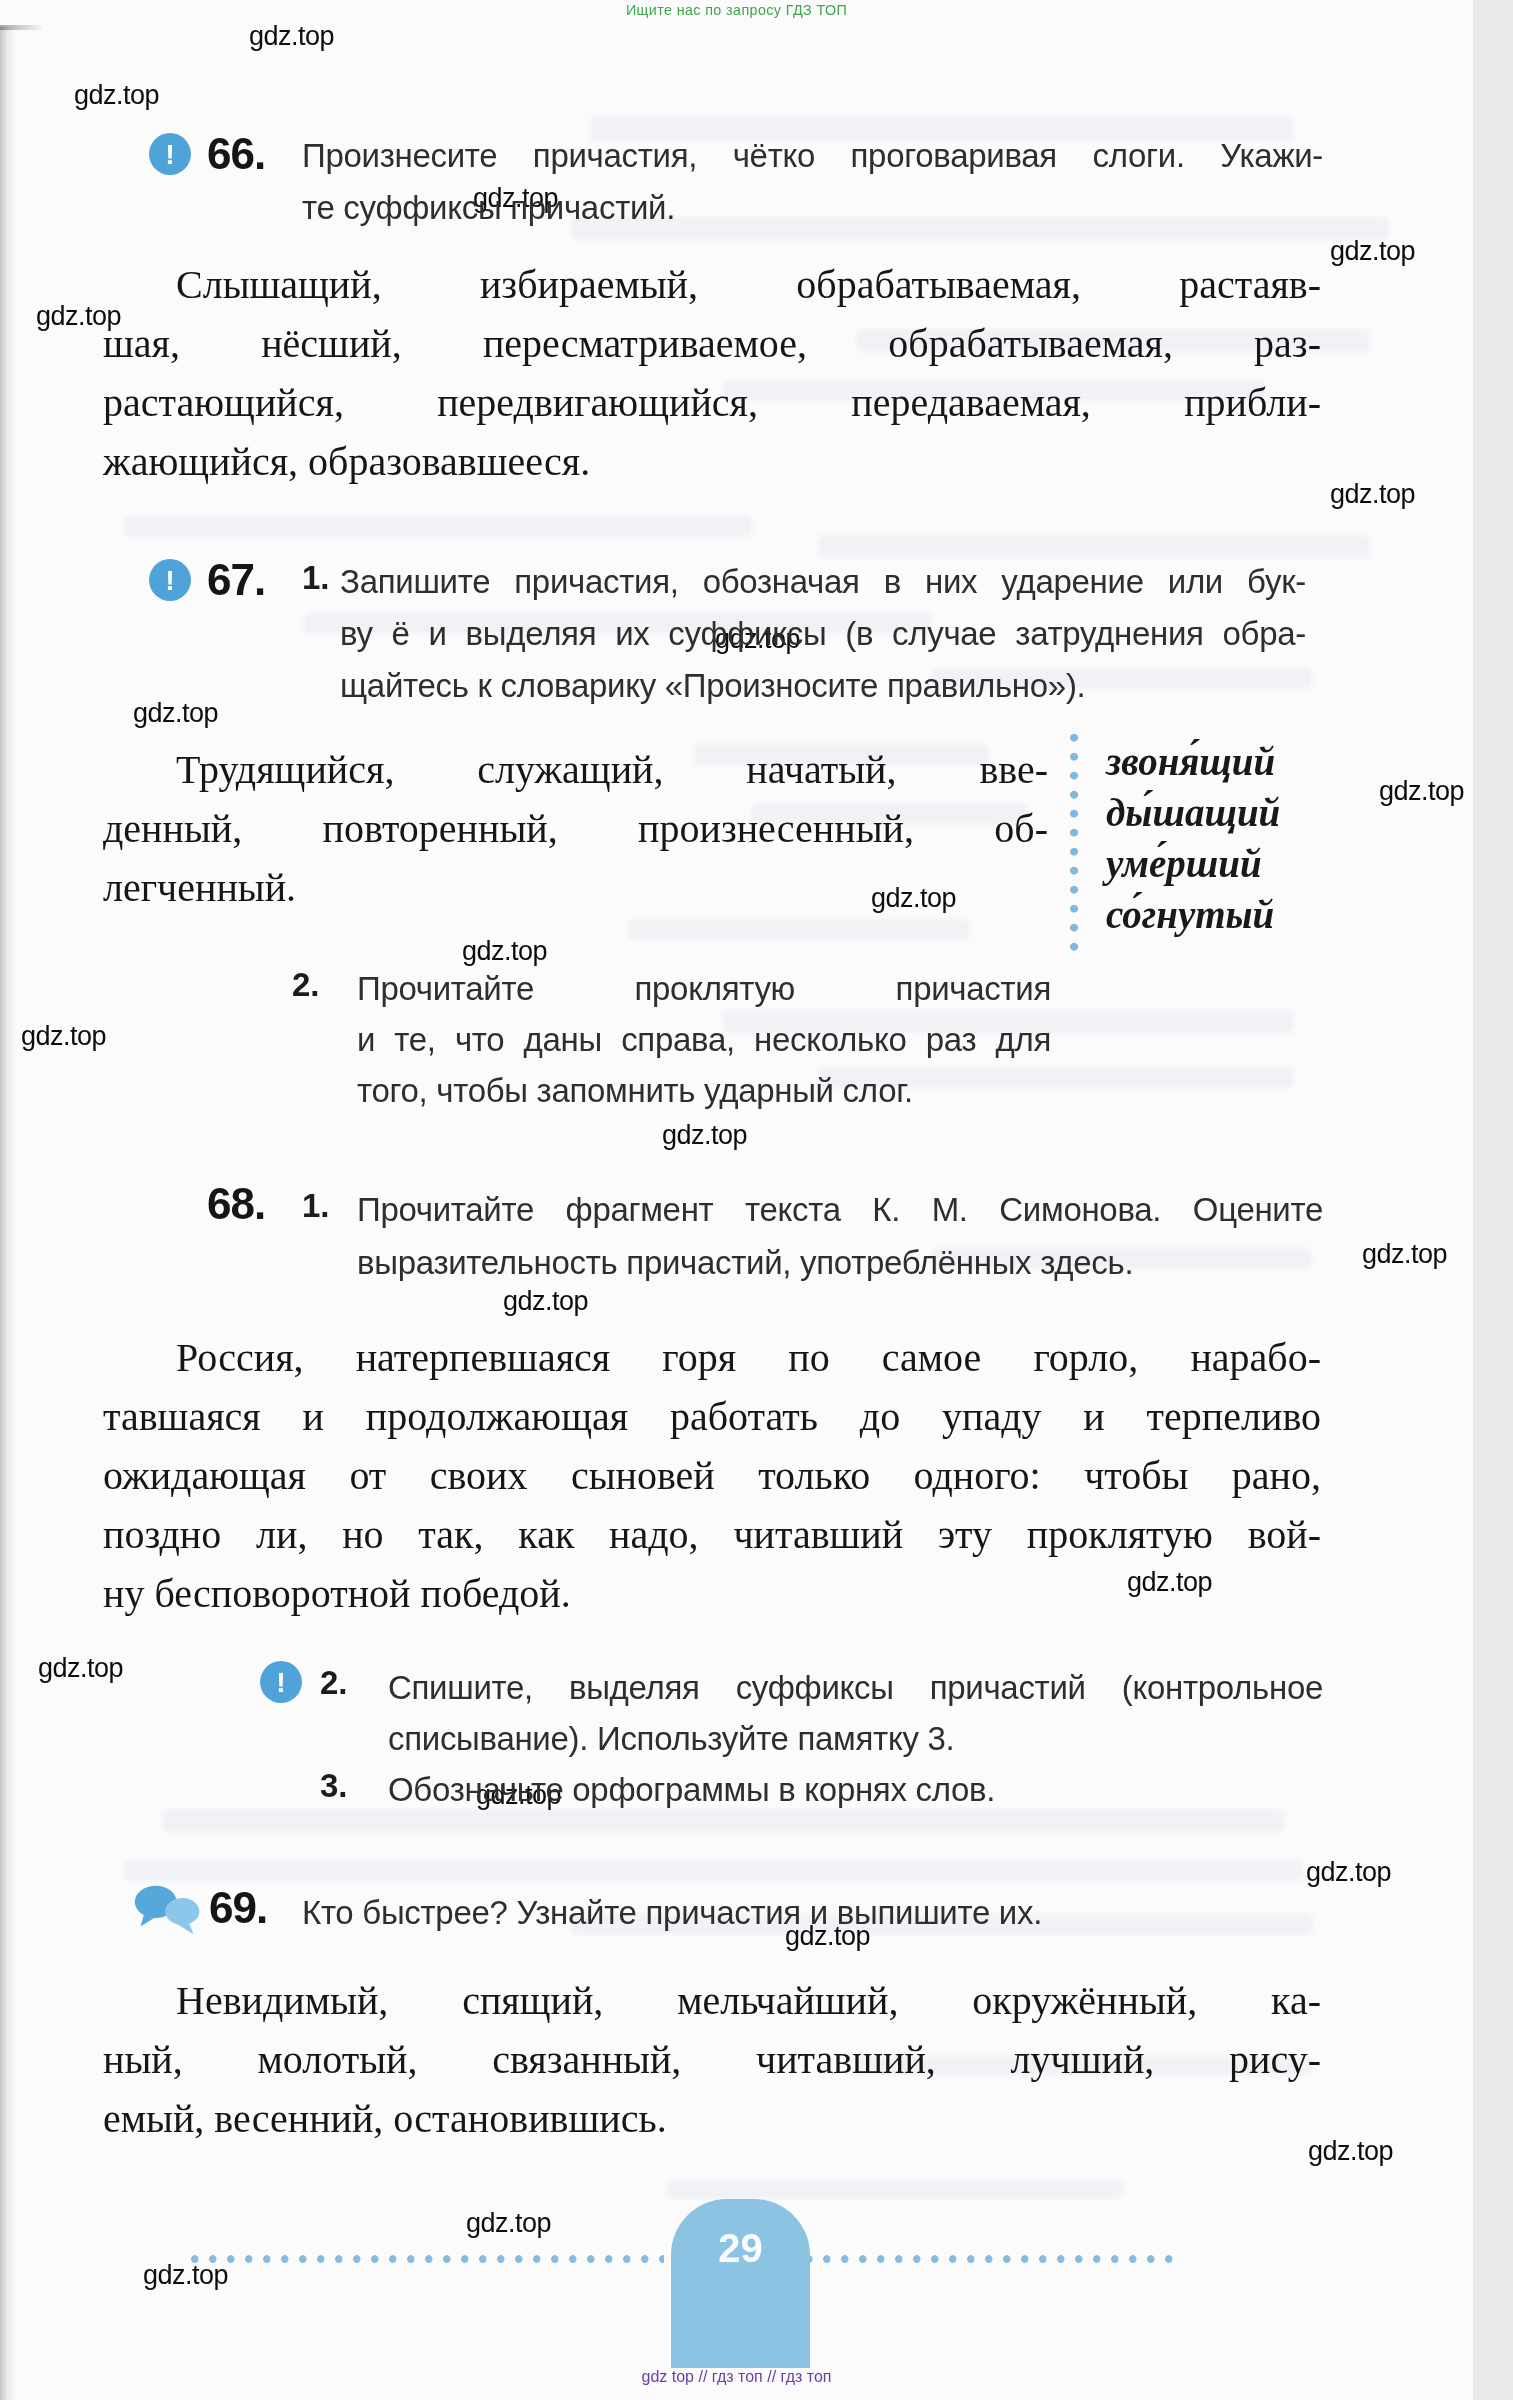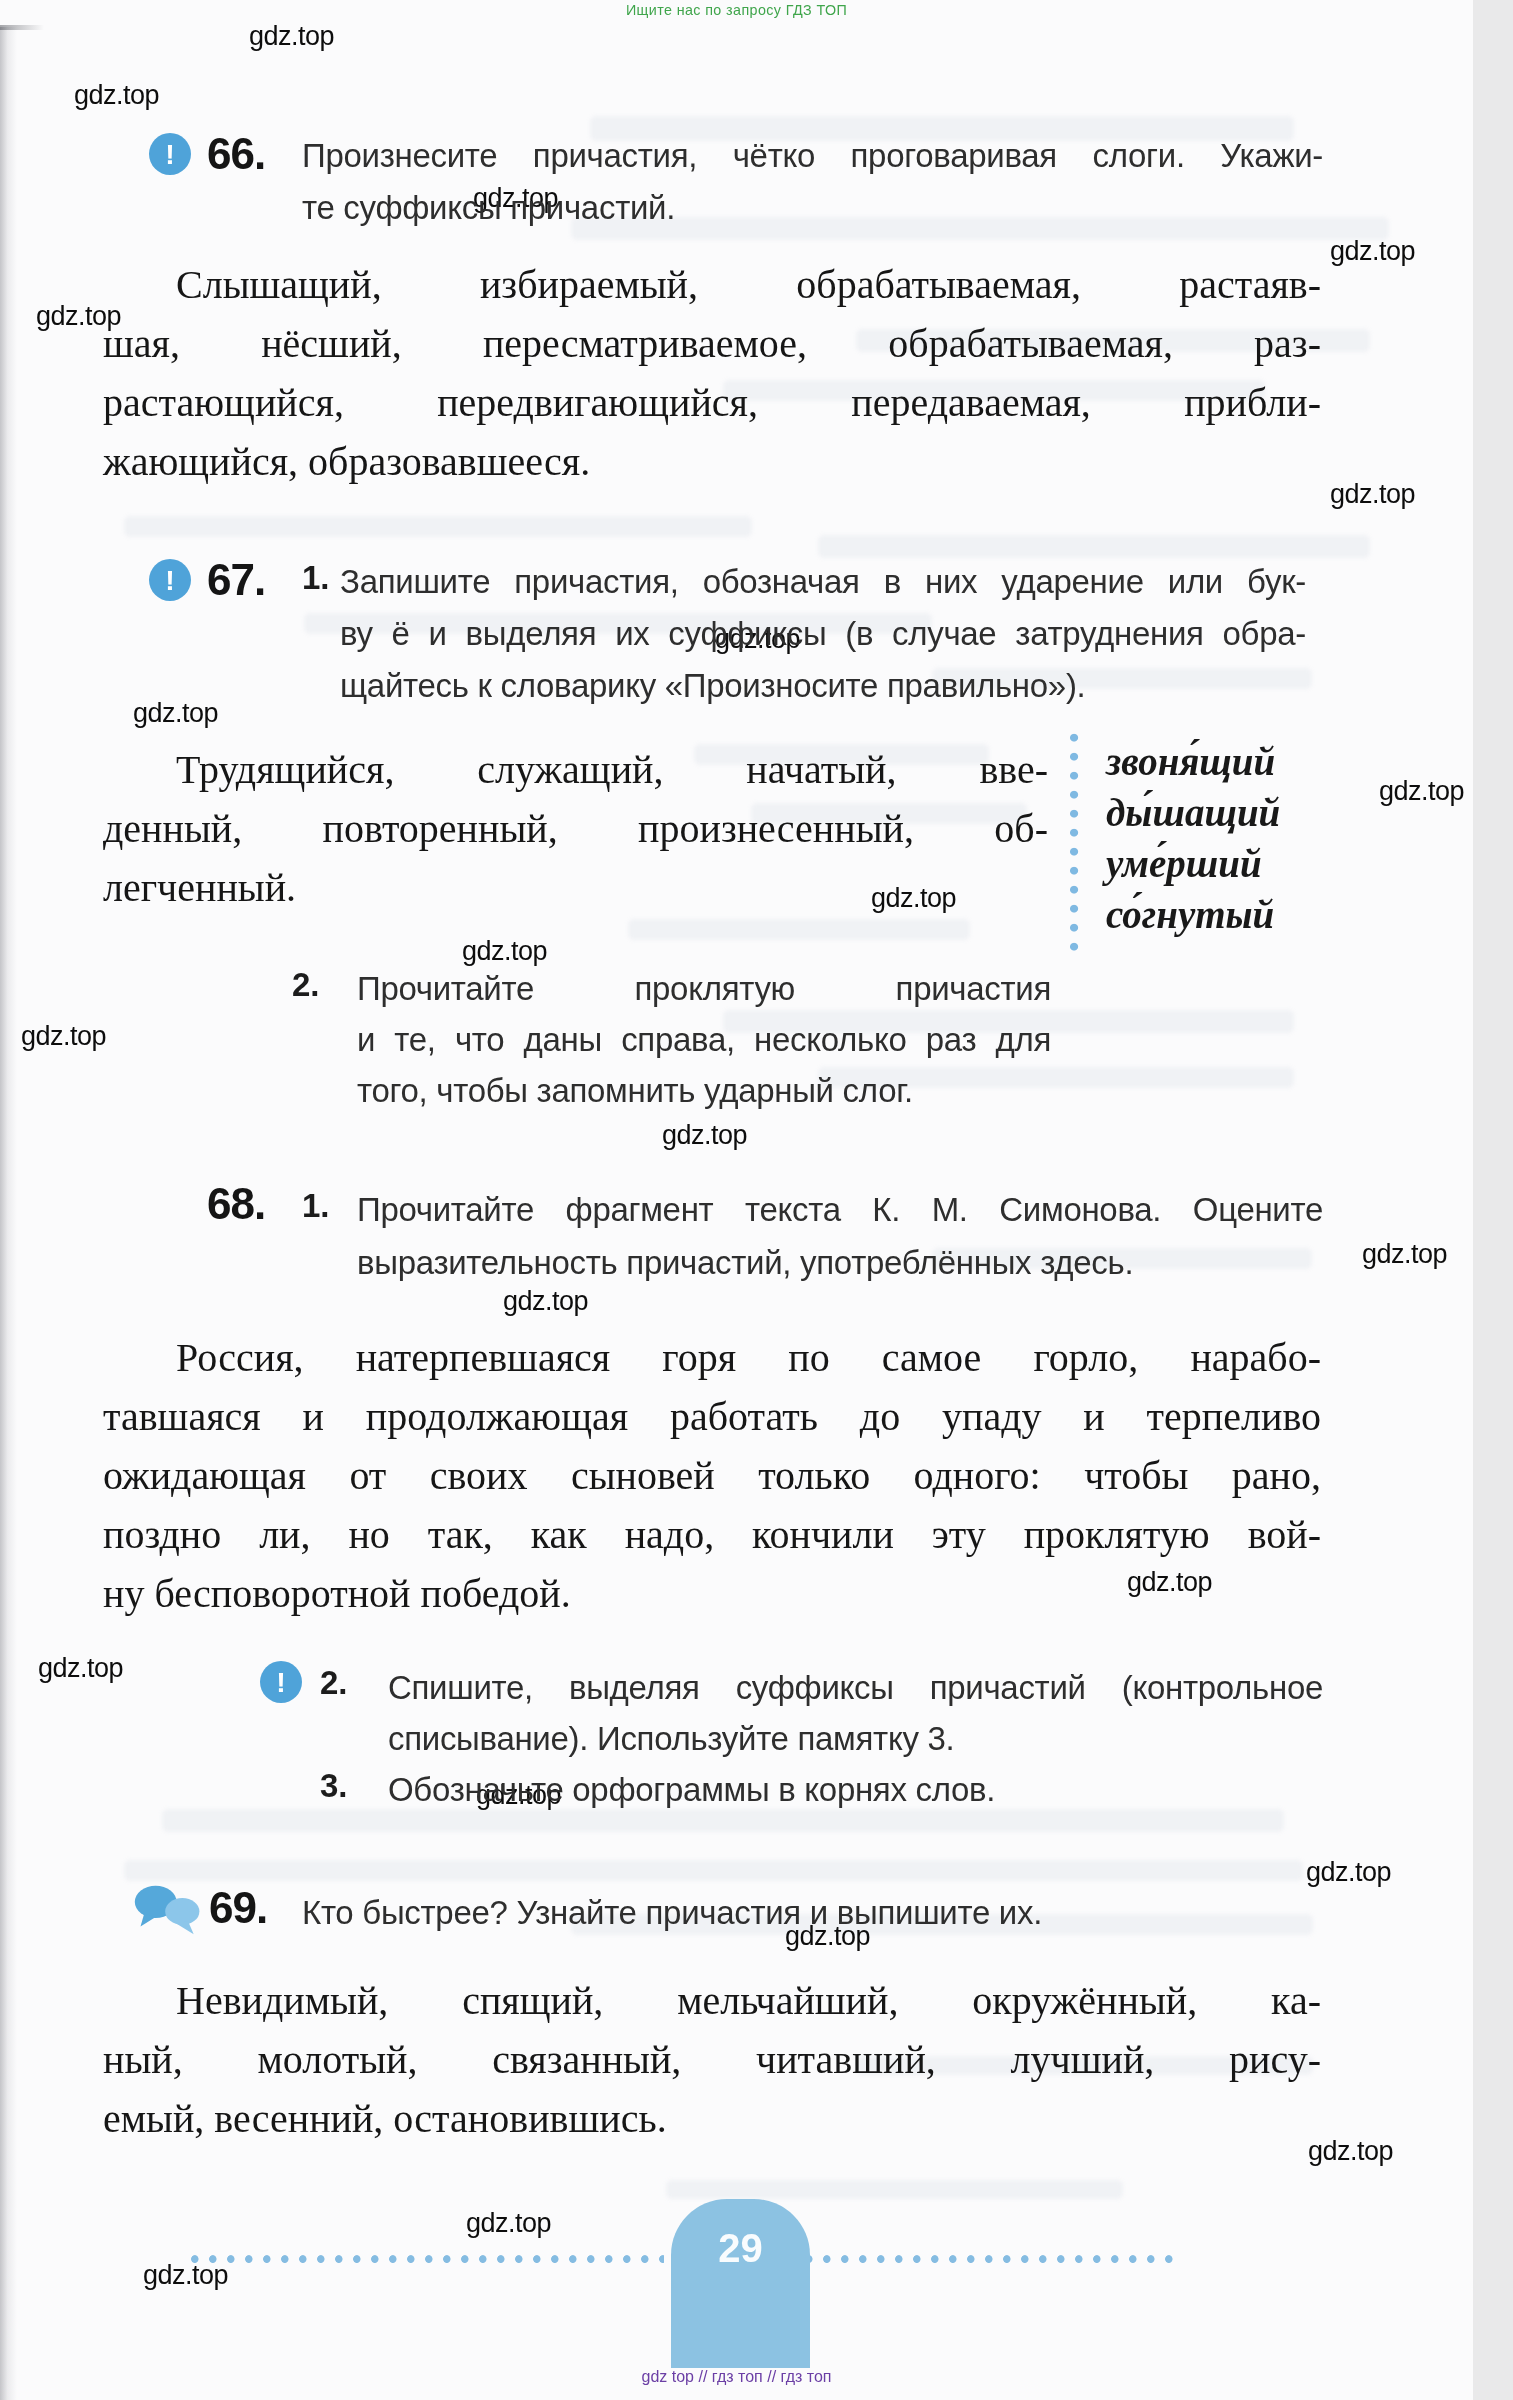--- a/index.html
+++ b/index.html
@@ -188,21 +188,21 @@
   <div class="sub-num" style="left:302px;top:1187px;">1.</div>
   <div class="task" style="left:357px;top:1183px;width:966px;">
     <div class="ln jl" style="line-height:53px;height:53px;">Прочитайте фрагмент текста К. М. Симонова. Оцените</div>
     <div class="ln" style="line-height:53px;height:53px;">выразительность причастий, употреблённых здесь.</div>
   </div>
 
   <div class="serif" style="left:103px;top:1328px;width:1218px;">
     <div class="ln jl ind">Россия, натерпевшаяся горя по самое горло, нарабо-</div>
     <div class="ln jl">тавшаяся и продолжающая работать до упаду и терпеливо</div>
     <div class="ln jl">ожидающая от своих сыновей только одного: чтобы рано,</div>
-    <div class="ln jl">поздно ли, но так, как надо, кончили эту проклятую вой-</div>
+    <div class="ln jl">поздно ли, но так, как надо, читавший эту проклятую вой-</div>
     <div class="ln">ну бесповоротной победой.</div>
   </div>
 
   <div class="excl-icon" style="left:260px;top:1661px;">
     <span>!</span>
   </div>
   <div class="sub-num" style="left:320px;top:1664px;">2.</div>
   <div class="task" style="left:388px;top:1662px;width:935px;">
     <div class="ln jl" style="line-height:51px;height:51px;">Спишите, выделяя суффиксы причастий (контрольное</div>
     <div class="ln" style="line-height:51px;height:51px;">списывание). Используйте памятку 3.</div>

